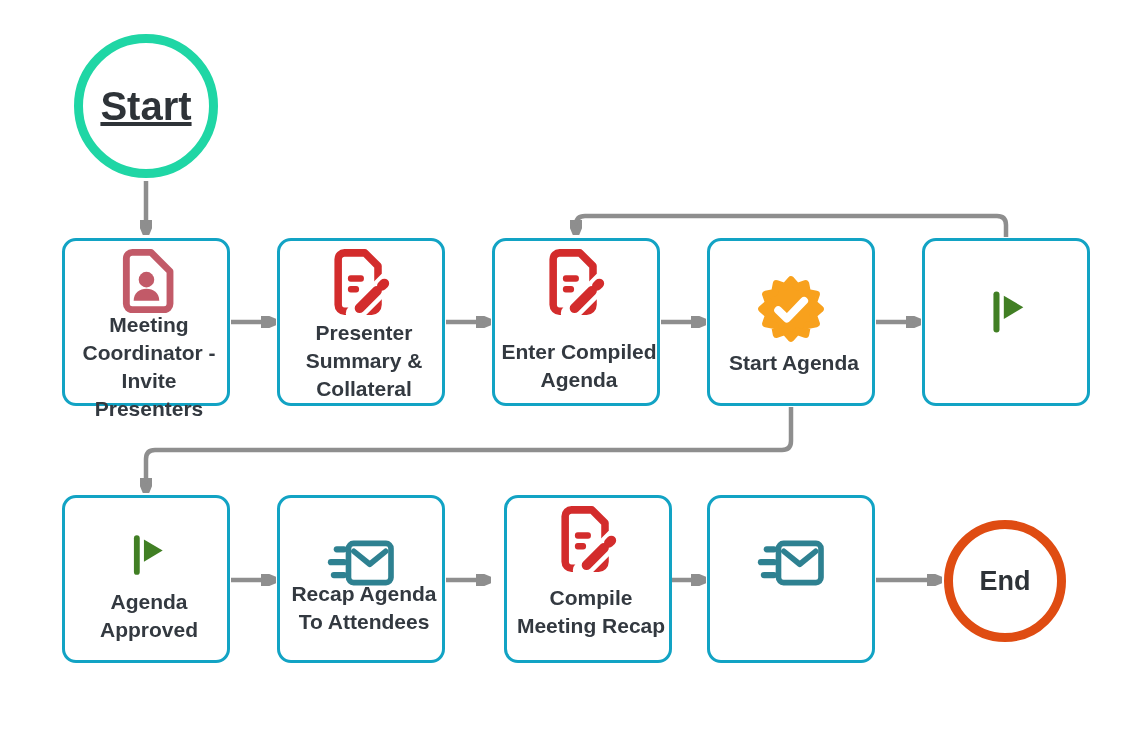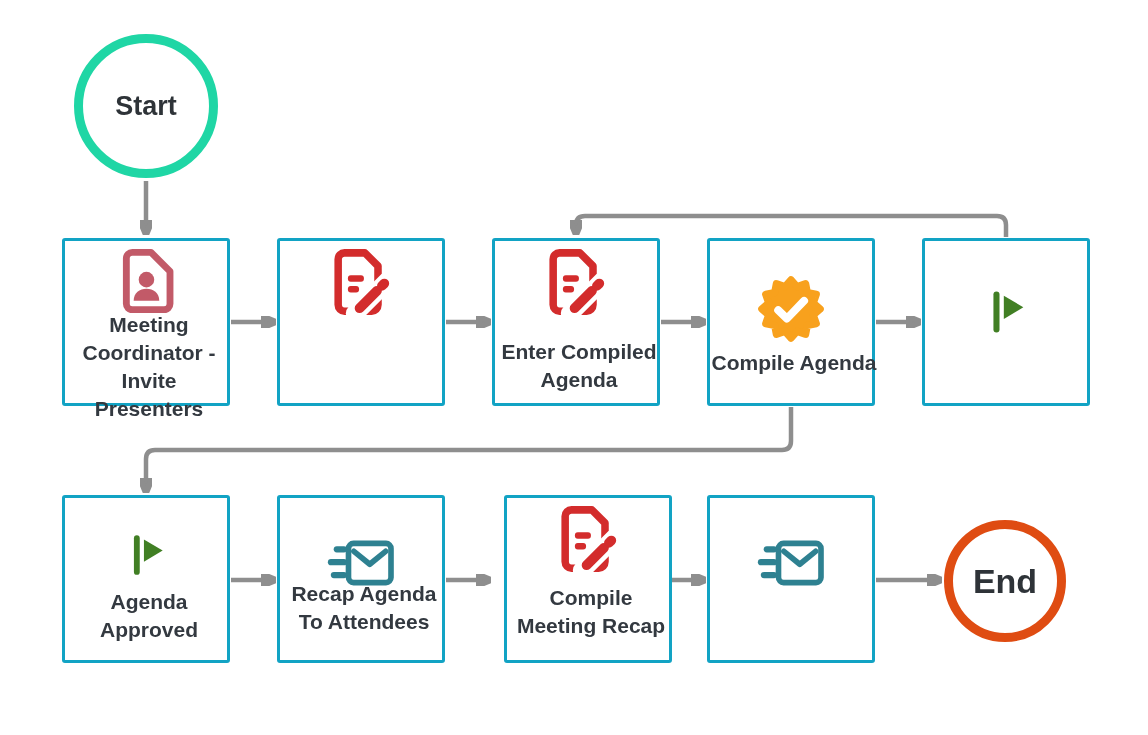--- a/index.html
+++ b/index.html
@@ -8,32 +8,32 @@
     --icon-rose:#c25a68; --icon-red:#d32c2c; --icon-orange:#f8a11d;
     --icon-green:#417f24; --icon-teal:#2e8191;
   }
   *{box-sizing:border-box;margin:0;padding:0}
   html,body{width:1148px;height:735px;background:#ffffff;overflow:hidden;
     font-family:"Liberation Sans","DejaVu Sans",sans-serif;}
   .canvas{position:relative;width:1148px;height:735px;background:#fff}
   .edges{position:absolute;left:0;top:0;z-index:1}
   .edges path{fill:none;stroke:var(--arrow);stroke-width:4.5px;}
   .node{position:absolute;width:168px;height:168px;background:#fff;
-    border:3px solid var(--node-border);border-radius:3px;z-index:2;}
+    border:3px solid var(--node-border);border-radius:14px;z-index:2;}
   .node-icon{position:absolute;left:50%;transform:translateX(-50%);}
   .node-label{position:absolute;left:-8px;width:184px;text-align:center;
     font-weight:700;font-size:21px;line-height:28px;color:var(--label);
     white-space:pre-line;z-index:3;}
   .terminal{position:absolute;background:#fff;border-radius:50%;z-index:2;
     display:flex;align-items:center;justify-content:center;
     font-weight:700;color:#2e3338;}
   .start{left:74px;top:34px;width:144px;height:144px;
-    border:9px solid var(--start-ring);font-size:27px;}
+    border:9px solid var(--start-ring);font-size:40px;text-decoration:underline;}
   .end{left:944px;top:520px;width:122px;height:122px;
-    border:9px solid var(--end-ring);font-size:34px;}
+    border:9px solid var(--end-ring);font-size:27px;}
   
   .p-r1c1{left:62px;top:238px}.p-r1c2{left:277px;top:238px}.p-r1c3{left:492px;top:238px}
   .p-r1c4{left:707px;top:238px}.p-r1c5{left:922px;top:238px}
   .p-r2c1{left:62px;top:495px}.p-r2c2{left:277px;top:495px}.p-r2c3{left:504px;top:495px}
   .p-r2c4{left:707px;top:495px}
   
   .st-rose{stroke:var(--icon-rose);fill:none}.fl-rose{fill:var(--icon-rose)}
   .st-red{stroke:var(--icon-red);fill:none}.fl-red{fill:var(--icon-red)}
   .st-white{stroke:#ffffff;fill:none}
   .fl-orange{fill:var(--icon-orange);stroke:var(--icon-orange)}
@@ -82,41 +82,44 @@
 
   <div class="node p-r1c2">
     <svg class="node-icon" style="top:7px" width="68" height="70" viewBox="0 0 28 28">
       <path class="st-red" stroke-width="3.1" stroke-linejoin="round" d="M15.6 1.6 H7.2 A2.6 2.6 0 0 0 4.6 4.2 V23 A2.6 2.6 0 0 0 7.2 25.6 H18.4 A2.6 2.6 0 0 0 21 23 V7 Z"></path>
       <rect class="fl-red" x="8.6" y="10.8" width="6.6" height="2.7" rx="1.2"></rect>
       <rect class="fl-red" x="8.6" y="15.2" width="4.6" height="2.7" rx="1.2"></rect>
       <line class="st-white" stroke-width="7.5" stroke-linecap="round" x1="11.5" y1="26.5" x2="25" y2="13"></line>
       <line class="st-red" stroke-width="4" stroke-linecap="round" x1="13.4" y1="24.4" x2="20.6" y2="17.2"></line>
       <line class="st-red" stroke-width="4" stroke-linecap="round" x1="22.6" y1="15.2" x2="23.6" y2="14.2"></line>
     </svg>
+    <div class="node-label" style="top:78px">Presenter
+Summary &amp;
+Collateral</div>
   </div>
 
   <div class="node p-r1c3">
     <svg class="node-icon" style="top:7px" width="68" height="70" viewBox="0 0 28 28">
       <path class="st-red" stroke-width="3.1" stroke-linejoin="round" d="M15.6 1.6 H7.2 A2.6 2.6 0 0 0 4.6 4.2 V23 A2.6 2.6 0 0 0 7.2 25.6 H18.4 A2.6 2.6 0 0 0 21 23 V7 Z"></path>
       <rect class="fl-red" x="8.6" y="10.8" width="6.6" height="2.7" rx="1.2"></rect>
       <rect class="fl-red" x="8.6" y="15.2" width="4.6" height="2.7" rx="1.2"></rect>
       <line class="st-white" stroke-width="7.5" stroke-linecap="round" x1="11.5" y1="26.5" x2="25" y2="13"></line>
       <line class="st-red" stroke-width="4" stroke-linecap="round" x1="13.4" y1="24.4" x2="20.6" y2="17.2"></line>
       <line class="st-red" stroke-width="4" stroke-linecap="round" x1="22.6" y1="15.2" x2="23.6" y2="14.2"></line>
     </svg>
     <div class="node-label" style="top:97px">Enter Compiled
 Agenda</div>
   </div>
 
   <div class="node p-r1c4">
     <svg class="node-icon" style="top:33px" width="70" height="70" viewBox="0 0 24 24">
       <polygon class="fl-orange" stroke-width="2.5" stroke-linejoin="round" points="22,12 19.63,14.04 20.66,17 17.59,17.59 17,20.66 14.04,19.63 12,22 9.96,19.63 7,20.66 6.41,17.59 3.34,17 4.37,14.04 2,12 4.37,9.96 3.34,7 6.41,6.41 7,3.34 9.96,4.37 12,2 14.04,4.37 17,3.34 17.59,6.41 20.66,7 19.63,9.96"></polygon>
       <path class="st-white" stroke-width="2.7" stroke-linecap="round" stroke-linejoin="round" d="M7.6 12.4 L10.6 15.3 L16.5 9.2"></path>
     </svg>
-    <div class="node-label" style="top:108px">Compile Agenda</div>
+    <div class="node-label" style="top:108px">Start Agenda</div>
   </div>
 
   <div class="node p-r1c5">
     <svg class="node-icon" style="top:38px" width="52" height="66" viewBox="0 0 24 24">
       <rect class="fl-green" x="6.2" y="2.5" width="2.8" height="19" rx="1.4"></rect>
       <polygon class="fl-green" points="11,4.5 20,9.8 11,15.2"></polygon>
     </svg>
   </div>
 
   <div class="node p-r2c1">

